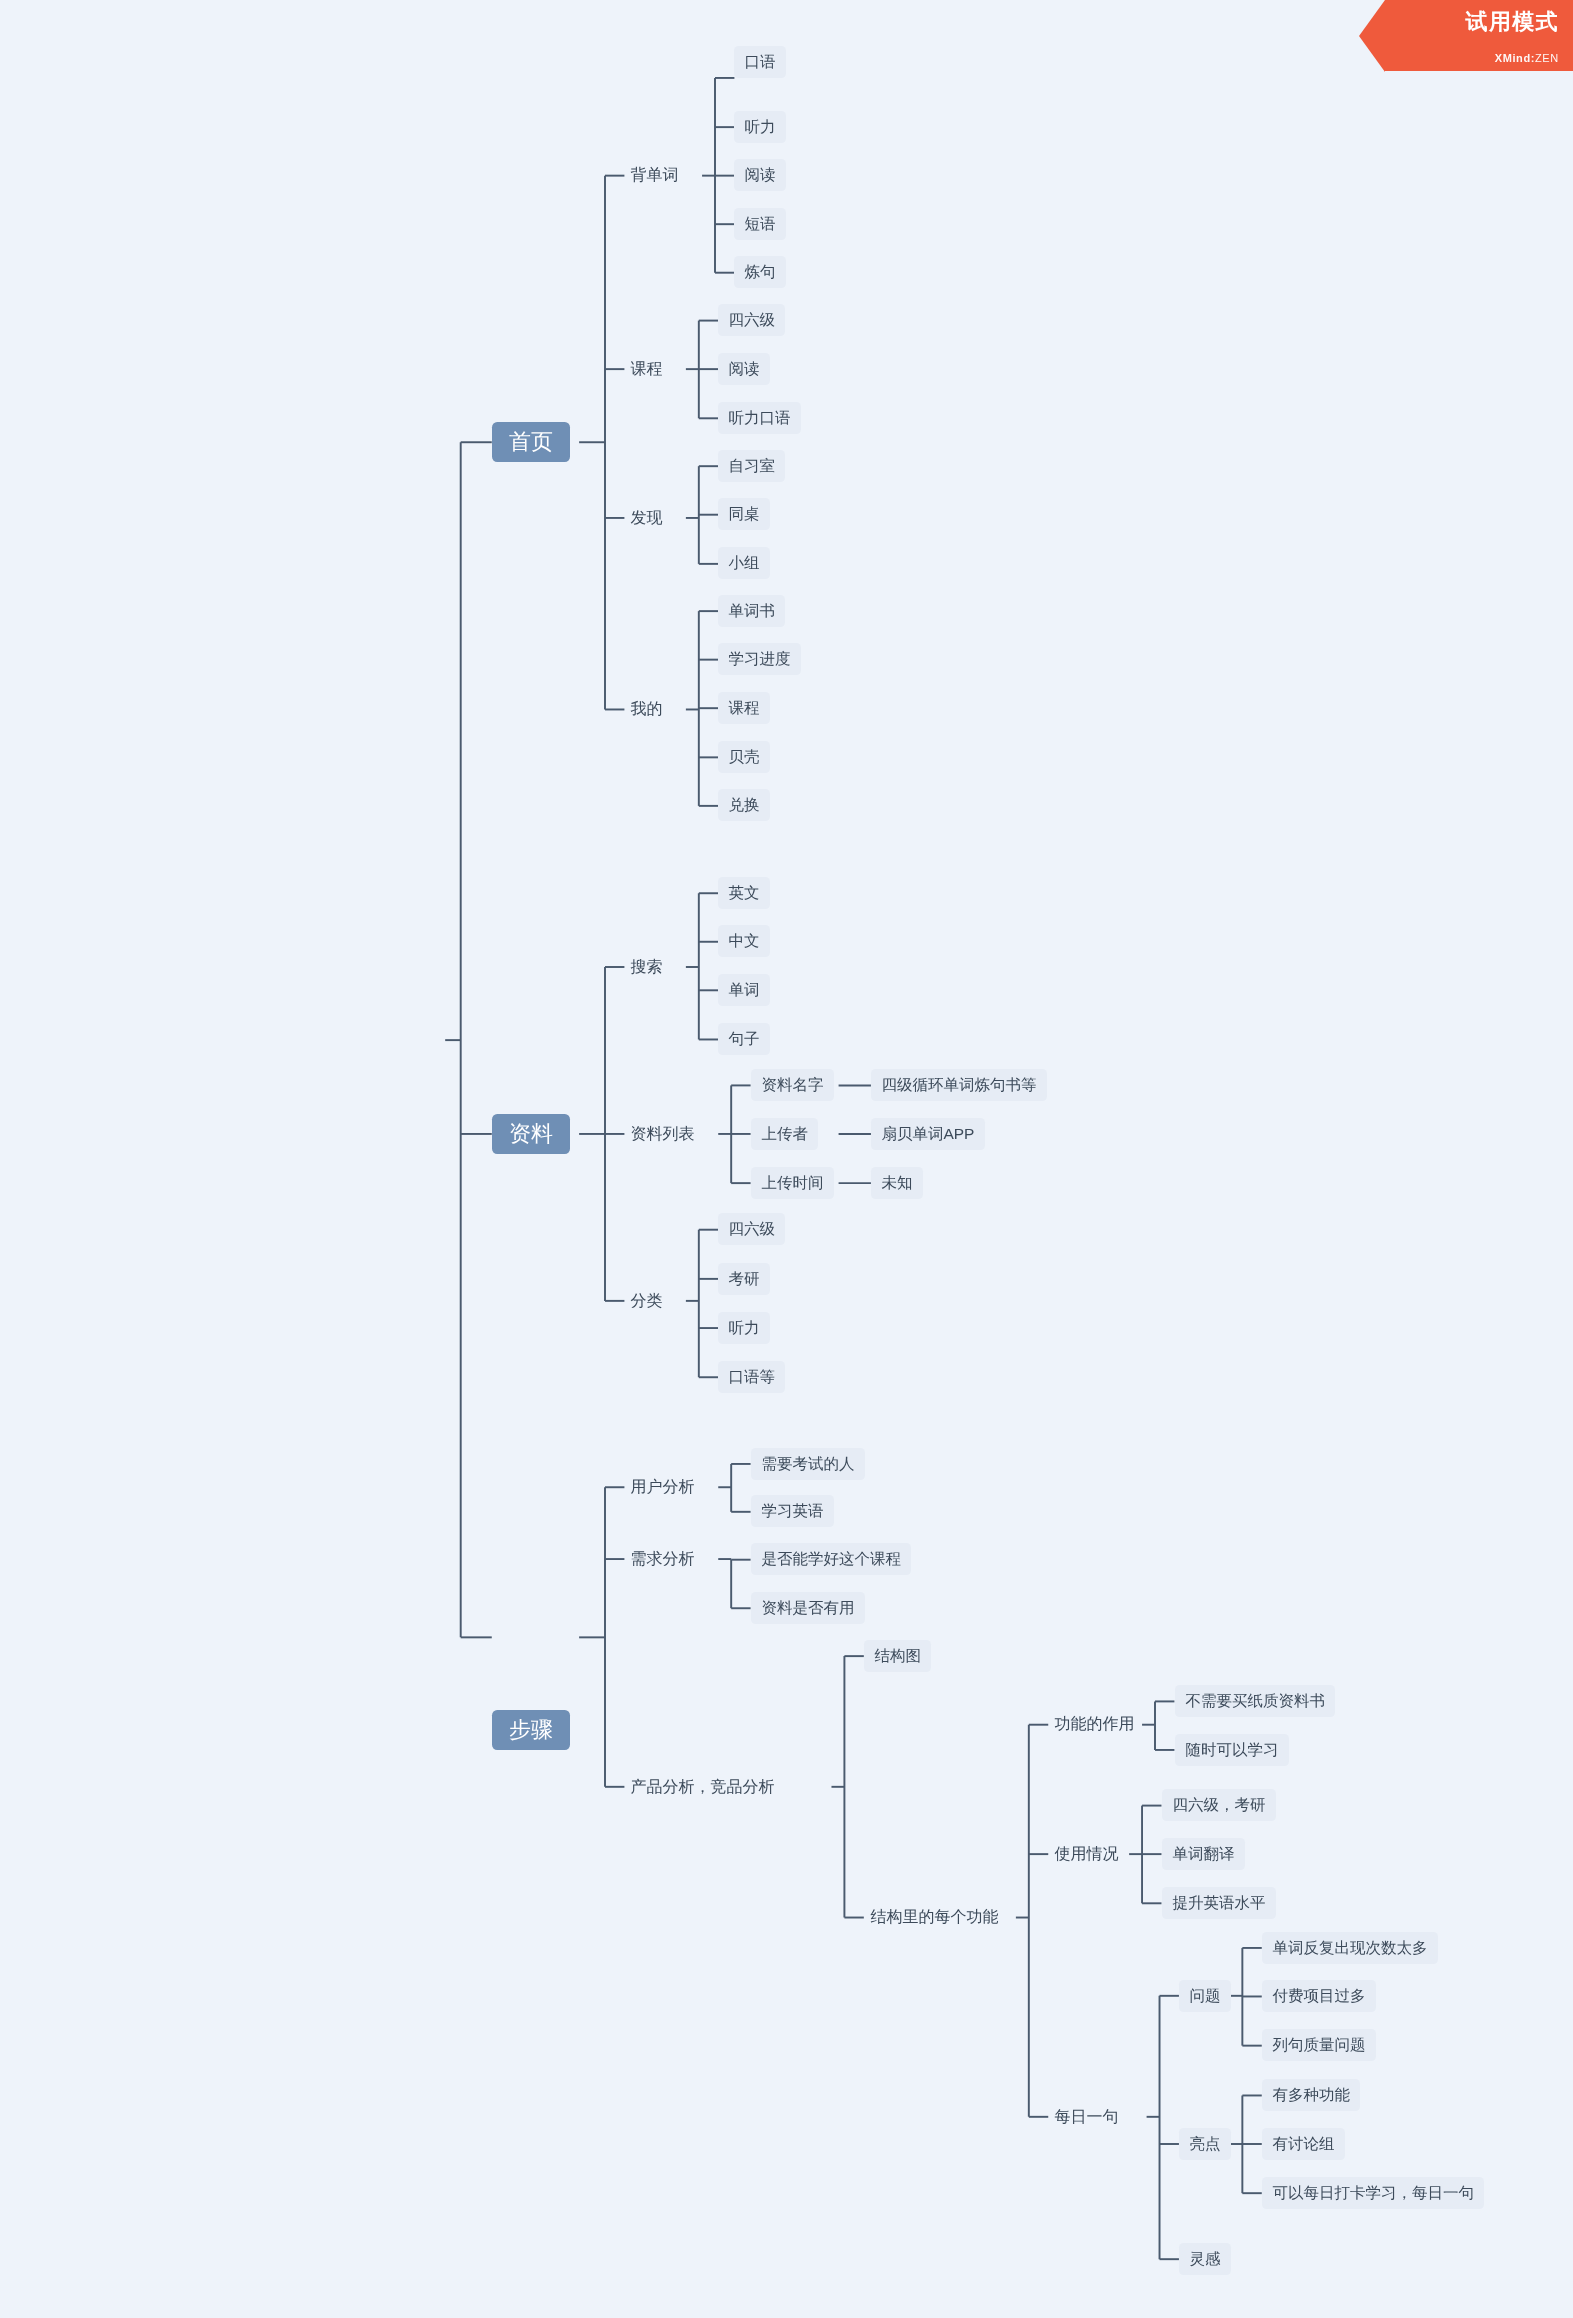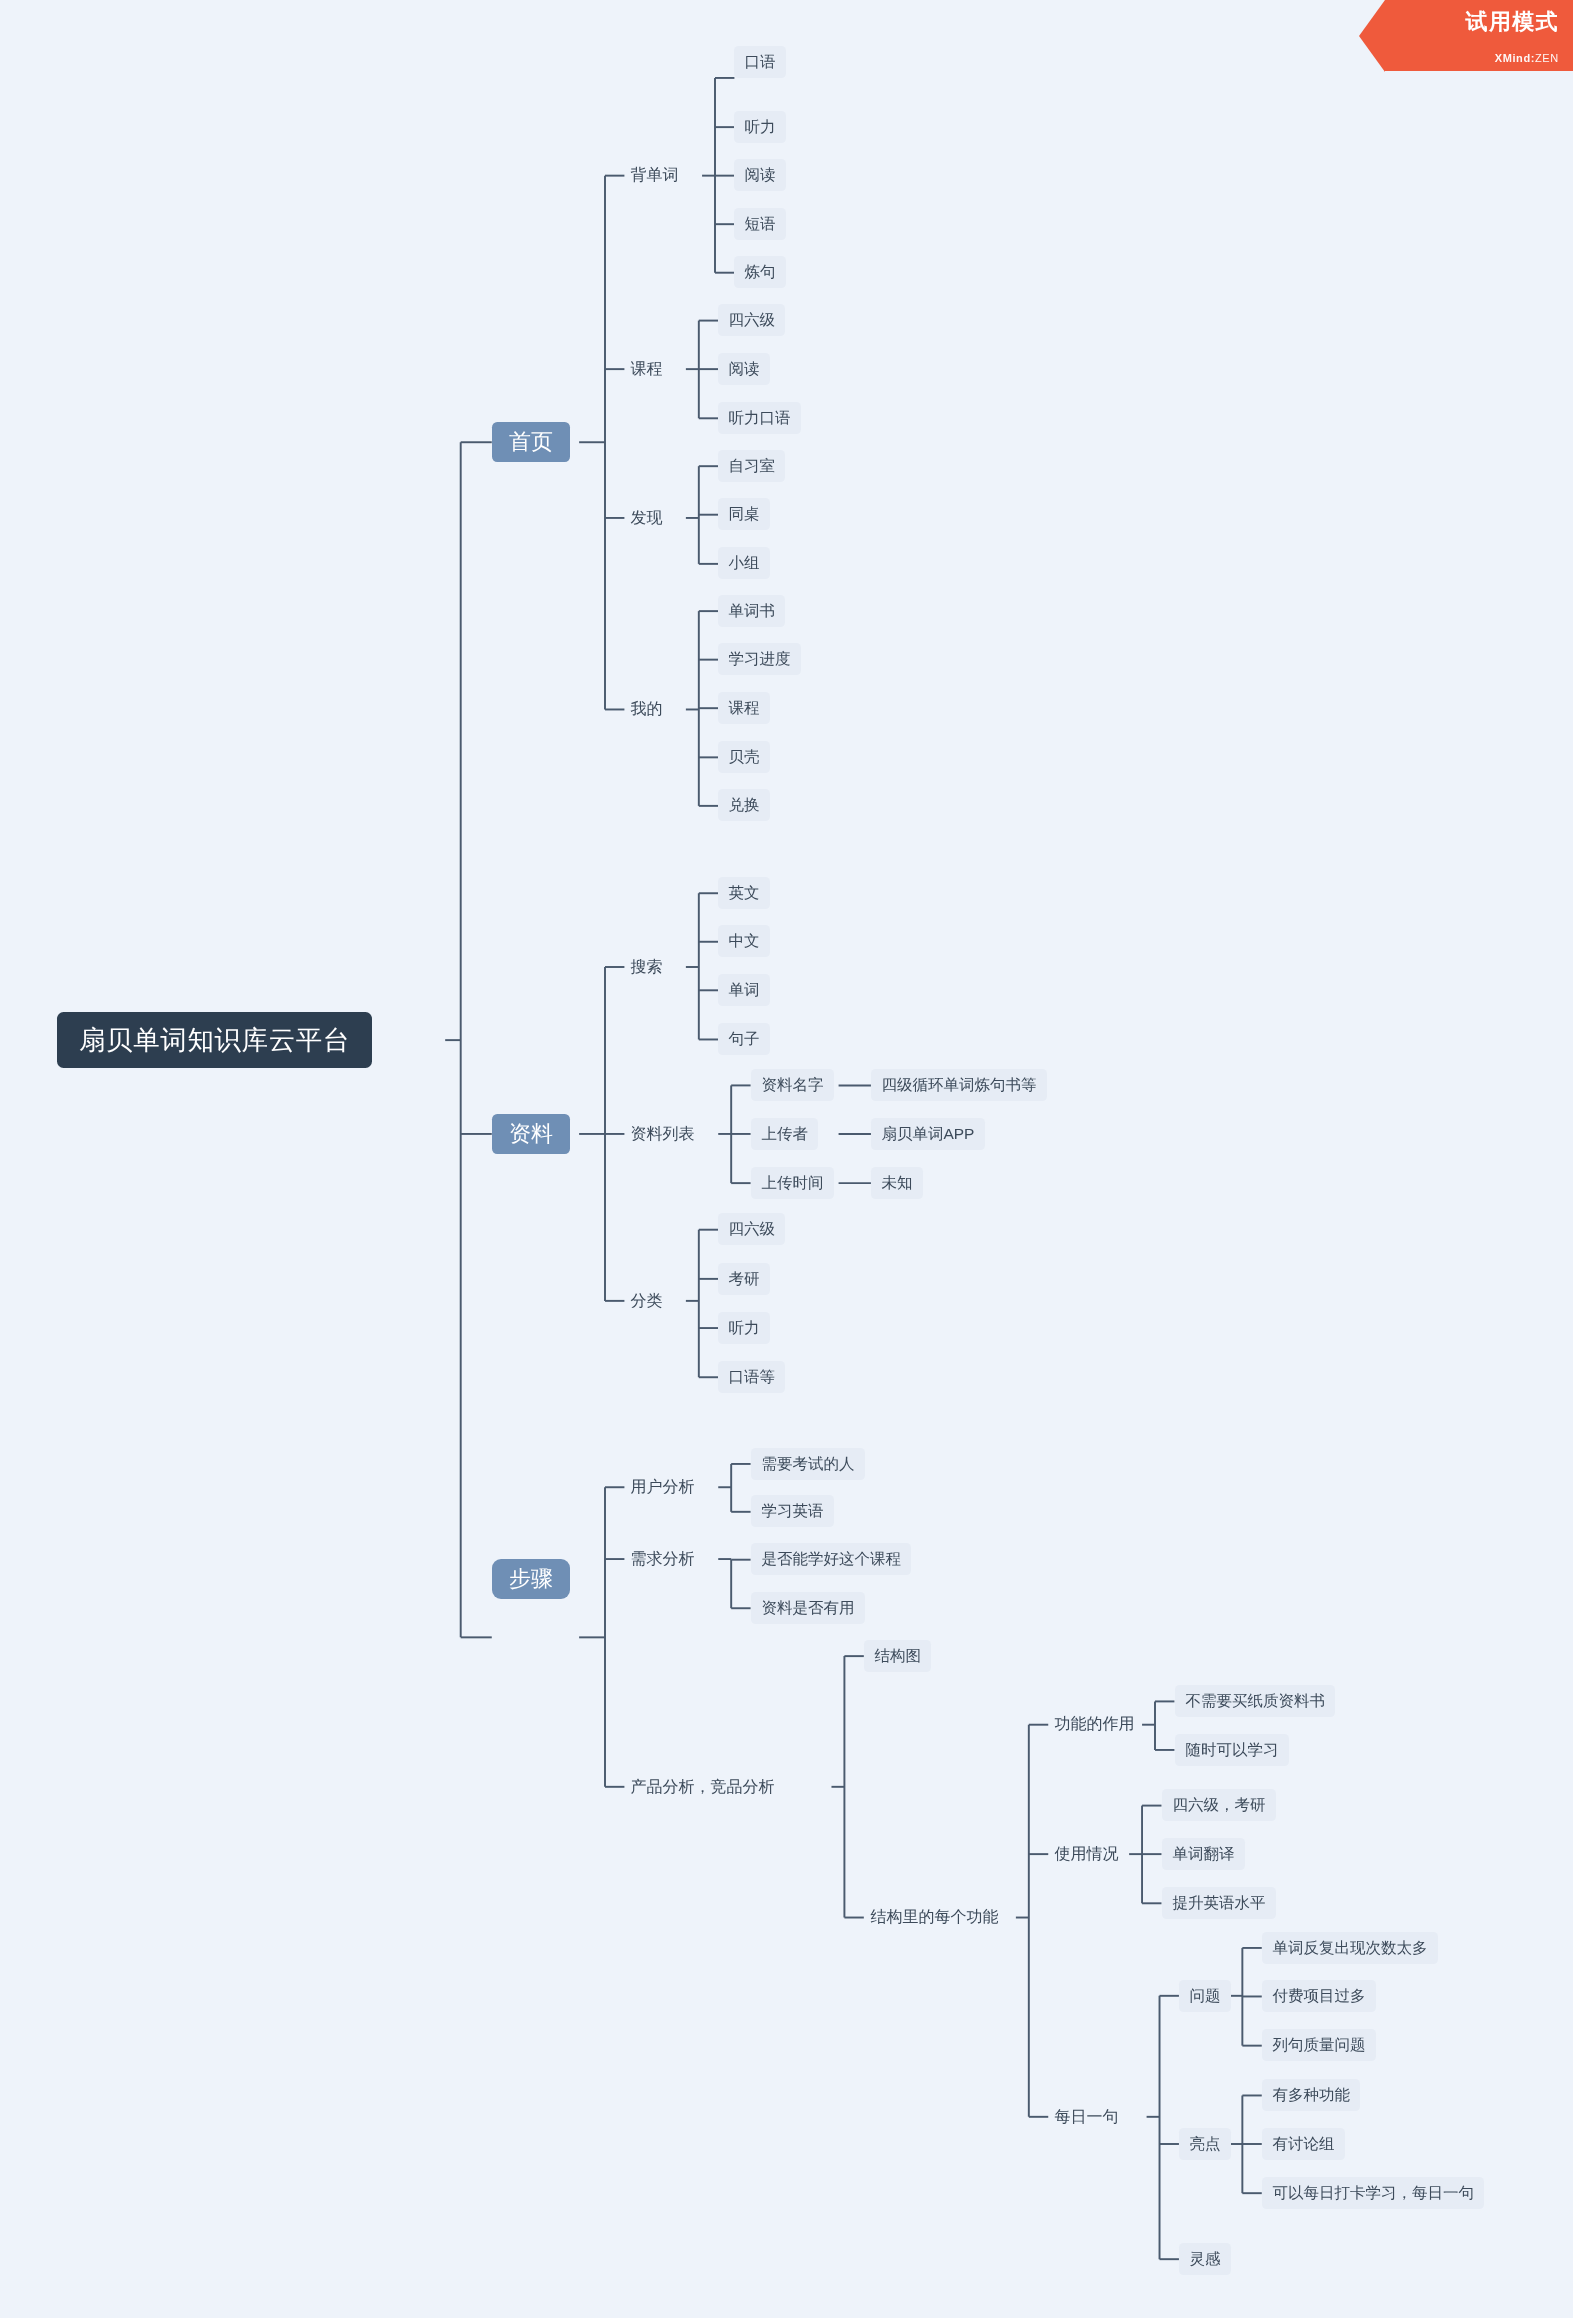--- a/index.html
+++ b/index.html
@@ -203,25 +203,24 @@
       <path d="M1920,3161 H1950"></path>
 
       <path d="M1900,3313 H1920"></path>
       <path d="M1920,3238 V3389"></path>
       <path d="M1920,3238 H1950"></path>
       <path d="M1920,3313 H1950"></path>
       <path d="M1920,3389 H1950"></path>
     </g>
   </svg>
 
-  <div class="node root" style="left:57px;top:1012px;">扇贝单词知识库云平台</div>
 
   <div class="node lvl1" style="left:492px;top:422px;">首页</div>
   <div class="node lvl1" style="left:492px;top:1114px;">资料</div>
-  <div class="node lvl1" style="left:492px;top:1559px;border-radius:9px;">步骤</div>
+  <div class="node lvl1" style="left:492px;top:1710px;">步骤</div>
 
   <div class="node plain" style="left:624px;top:159px;">背单词</div>
   <div class="node plain" style="left:624px;top:353px;">课程</div>
   <div class="node plain" style="left:624px;top:502px;">发现</div>
   <div class="node plain" style="left:624px;top:693px;">我的</div>
 
   <div class="node lvl3" style="left:734px;top:46px;">口语</div>
   <div class="node lvl3" style="left:734px;top:111px;">听力</div>
   <div class="node lvl3" style="left:734px;top:159px;">阅读</div>
   <div class="node lvl3" style="left:734px;top:208px;">短语</div>

